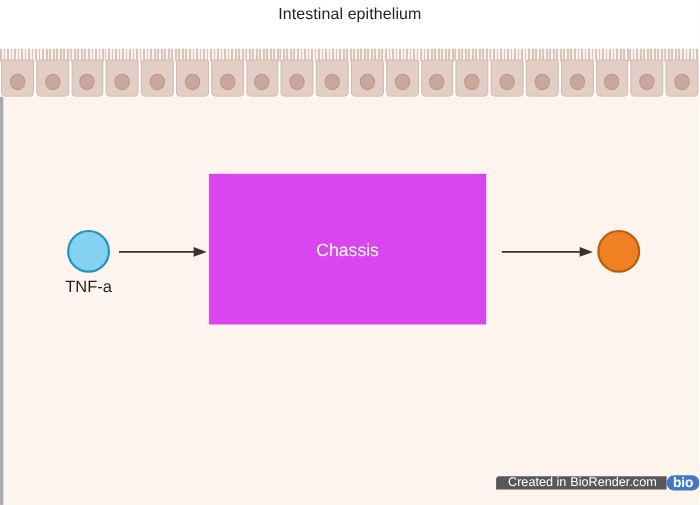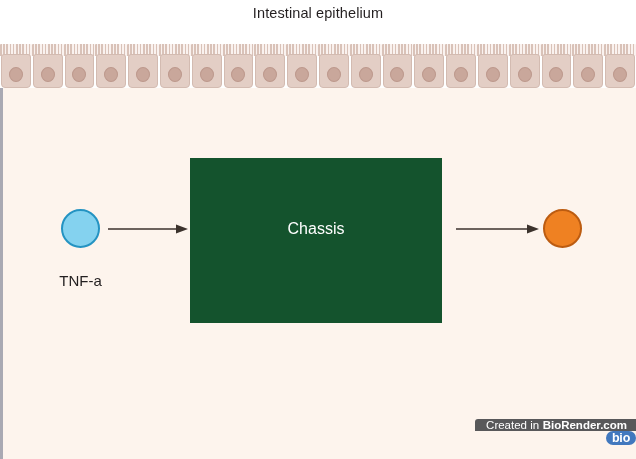--- a/index.html
+++ b/index.html
@@ -119,33 +119,32 @@
   .node-label {
     position: absolute;
     text-align: center;
     font-size: 15px;
     color: #231f20;
     white-space: nowrap;
   }
   #tnf-label {
     left: 18px; top: 164px;
     width: 119px;
-    margin-top: 20px;
   }
   #il10-label {
     left: 500px; top: 164px;
     width: 119px;
   }
 
   
   #chassis-box {
     position: absolute;
     left: 187px; top: 70px;
-    width: 252px; height: 165px;
-    background: #14532d;
+    width: 252px; height: 137px;
+    background: #d946ef;
   }
   #chassis-label {
     position: absolute;
     left: 0; top: 62px;
     width: 252px;
     text-align: center;
     font-size: 16px;
     color: #ffffff;
     white-space: nowrap;
   }
@@ -157,34 +156,34 @@
   }
   #arrow-left  { left: 105px; top: 135px; width: 80px; }
   #arrow-right { left: 453px; top: 135px; width: 83px; }
 
   
   #watermark {
     position: absolute;
     right: 0; bottom: 0;
     height: 40px;
     display: flex;
-    flex-direction: column;
-    align-items: flex-end;
+    flex-direction: row;
+    align-items: center;
   }
   #watermark-text {
     background: #58585a;
     color: #ffffff;
     font-size: 11.5px;
     display: flex;
     align-items: center;
     padding: 0 9px 0 11px;
     border-radius: 3px 0 0 0;
     white-space: nowrap;
   }
-  #watermark-text .wm-bold { font-weight: bold; margin-left: 3.5px; }
+  #watermark-text .wm-bold { font-weight: normal; margin-left: 3.5px; }
   #watermark-logo {
     background: #4178be;
     color: #ffffff;
     width: 30px;
     font-size: 12.5px;
     font-weight: bold;
     display: flex;
     align-items: center;
     justify-content: center;
     letter-spacing: -0.2px;

